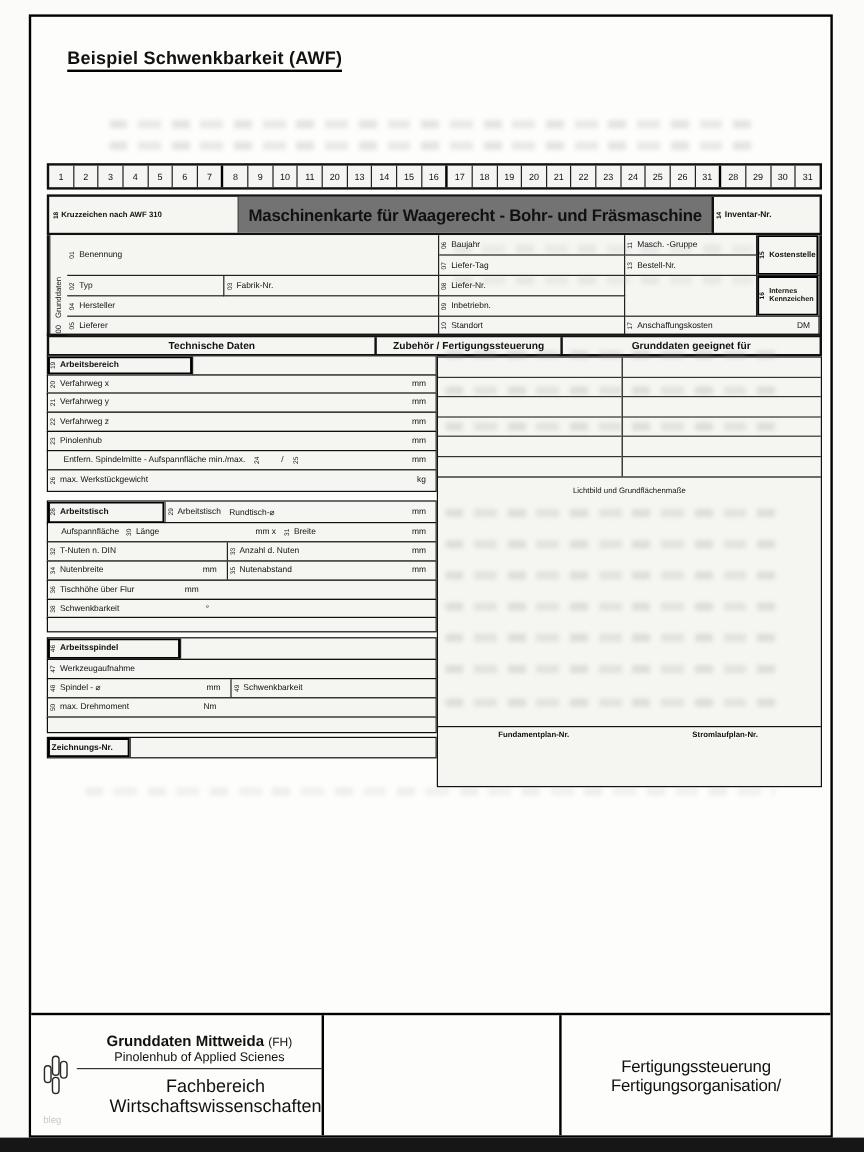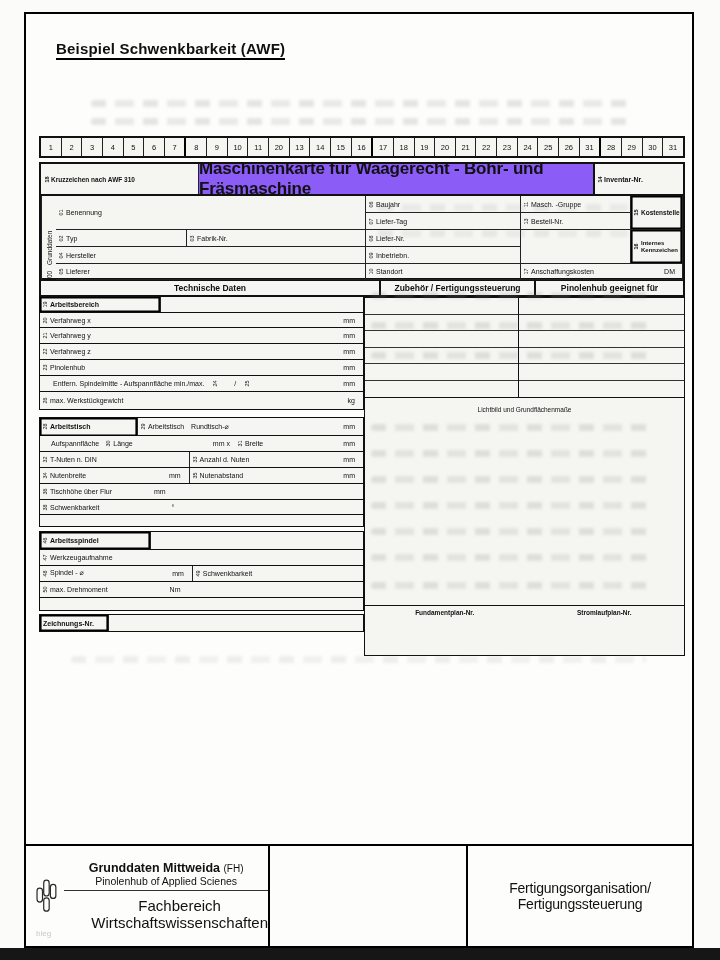--- a/index.html
+++ b/index.html
@@ -7,21 +7,21 @@
   .frame{position:absolute;left:24px;top:12px;width:670px;height:936px;border:2px solid #000;background:#fdfdfc;box-sizing:border-box;}
   .pagetitle{position:absolute;left:30px;top:26px;font-size:15px;font-weight:bold;border-bottom:2px solid #000;padding-bottom:1px;letter-spacing:.2px;}
   
   .form{position:absolute;left:13px;top:122px;width:646px;height:520px;font-size:7px;}
   .strip{position:absolute;left:0;top:0;width:646px;height:22px;display:flex;border:2px solid #111;box-sizing:border-box;background:#f5f5f1;}
   .scell{flex:1;display:flex;align-items:center;justify-content:center;font-size:7.5px;}
   .scell + .scell{border-left:1px solid #222;}
   .scell.thick{border-left:2px solid #000;}
   .fheader{position:absolute;left:0;top:26px;width:646px;height:34px;display:flex;border:2px solid #111;box-sizing:border-box;background:#f5f5f1;}
   .fh1{width:158px;border-right:1px solid #222;display:flex;align-items:center;padding:0 3px;font-weight:bold;font-size:6.5px;box-sizing:border-box;}
-  .fh2{flex:1;background:#8b5cf6;display:flex;align-items:center;justify-content:center;font-weight:bold;font-size:17px;letter-spacing:-.2px;border-right:2px solid #111;box-sizing:border-box;}
+  .fh2{flex:1;background:#737373;display:flex;align-items:center;justify-content:center;font-weight:bold;font-size:14px;letter-spacing:-.2px;border-right:2px solid #111;box-sizing:border-box;}
   .fh3{width:88px;display:flex;align-items:center;padding:0 2px;font-weight:bold;font-size:7px;box-sizing:border-box;}
   .gblock{position:absolute;left:0;top:60px;width:646px;height:84px;display:grid;grid-template-columns:15px 131px 179px 155px 110px 52px;grid-template-rows:17px 17px 17px 17px 16px;border:2px solid #111;border-top:none;box-sizing:border-box;background:#f5f5f1;}
   .gcell{border-right:1px solid #222;border-bottom:1px solid #222;display:flex;align-items:center;padding:0 2px;overflow:hidden;white-space:nowrap;box-sizing:border-box;}
   .gbox{box-shadow:inset 0 0 0 1.6px #000;font-weight:bold;}
   .gside{grid-area:1/1/6/2;writing-mode:vertical-rl;transform:rotate(180deg);display:flex;align-items:center;justify-content:flex-start;font-size:6.5px;padding:2px 0;border-right:1px solid #222;box-sizing:border-box;}
   .gside span{margin-bottom:6px;}
   .sechead{position:absolute;left:0;top:144px;width:646px;height:17px;display:flex;border:2px solid #111;border-top:1px solid #111;box-sizing:border-box;background:#f5f5f1;}
   .shcell{display:flex;align-items:center;justify-content:center;font-weight:bold;font-size:8.5px;box-sizing:border-box;}
   
   .techcol{position:absolute;left:0;top:161px;width:325px;box-sizing:border-box;}
@@ -182,23 +182,23 @@
         </div>
       <div class="gcell" style="grid-area:5/5/6/7">
           <span class="fnum">17</span>
           <span class="ftext">Anschaffungskosten</span>
           <span class="ffill"></span>
           <span class="funit">DM</span>
         </div>
     </div>
 
     <div class="sechead">
-      <div class="shcell" style="width:340px;border-right:2px solid #111">Technische Daten</div>
+      <div class="shcell" style="width:273px;border-right:2px solid #111">Technische Daten</div>
       <div class="shcell" style="width:155px;border-right:2px solid #111">Zubehör / Fertigungssteuerung</div>
-      <div class="shcell" style="flex:1">Pinolenhub geeignet für</div>
+      <div class="shcell" style="flex:1">Grunddaten geeignet für</div>
     </div>
 
     <div class="techcol">
         <div class="trow" style="height: 17px;">
           <div class="tcell tbox" style="width: 37%;">
             <span class="fnum">19</span>
             <span class="ftext fbold">Arbeitsbereich</span>
           </div>
           <div class="tcell csep" style="width: 63%;"></div>
         </div>
@@ -437,19 +437,19 @@
       </svg>
       <div class="orgblock">
         <div class="orgline1"><span>Grunddaten Mittweida</span> <span class="fh">(FH)</span></div>
         <div class="orgline2">Pinolenhub of Applied Scienes</div>
         <div class="dept">Fachbereich Wirtschaftswissenschaften</div>
       </div>
       <div class="watermark">bleg</div>
     </div>
     <div class="fmid"></div>
     <div class="fright">
+      <div class="course">Fertigungssteuerung</div>
       <div class="course">Fertigungsorganisation/</div>
-      <div class="course">Fertigungssteuerung</div>
     </div>
   </div>
 </div>
 
 <div class="bottombar"></div>
 
 </body></html>

